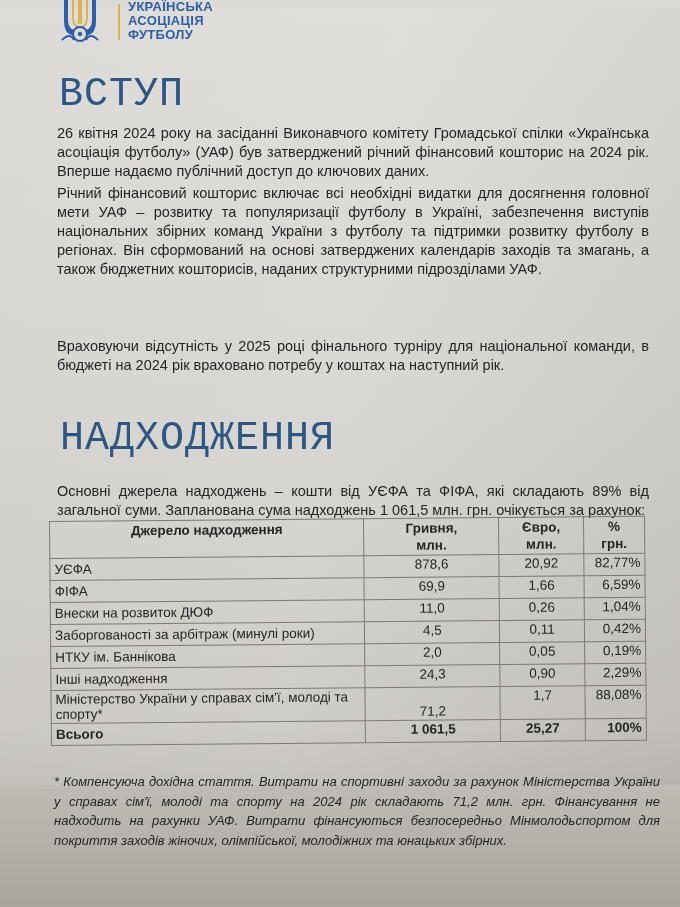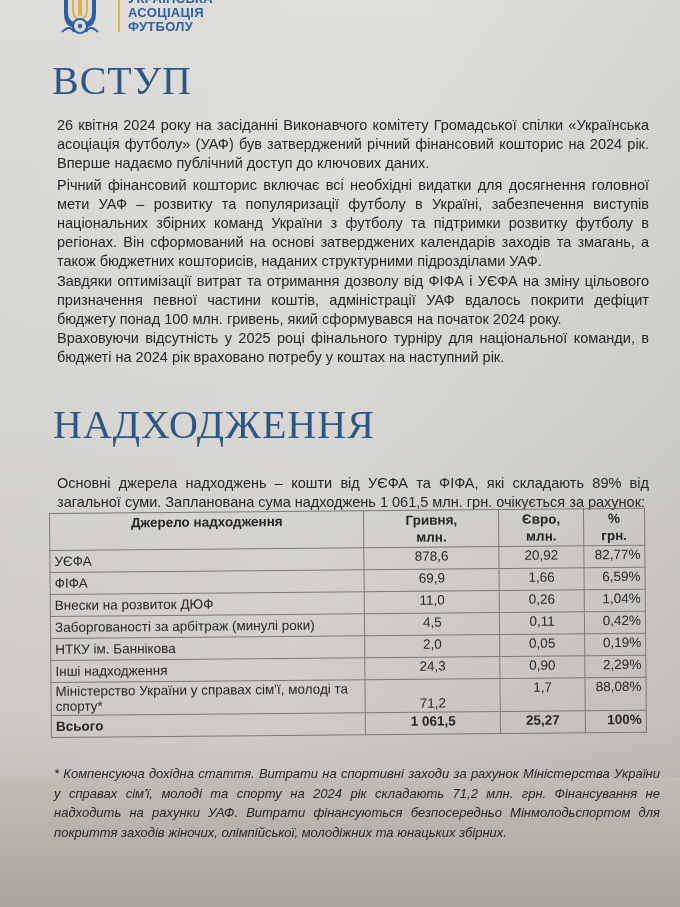--- a/index.html
+++ b/index.html
@@ -4,34 +4,34 @@
 <style>
   html, body { margin: 0; padding: 0; }
   body {
     width: 680px; height: 907px; overflow: hidden;
     background: linear-gradient(180deg, #dcdad6 0%, #d4d2cd 45%, #c9c6c0 80%, #a9a59e 100%);
     font-family: "Liberation Sans", sans-serif;
     color: #2a2a2a;
     position: relative;
   }
   .page {
-    position: absolute; left: 0; top: 0; width: 680px; height: 777px;
+    position: absolute; left: 0; top: 8px; width: 680px; height: 777px;
     background: linear-gradient(100deg, rgba(255,255,255,0.05) 0%, rgba(255,255,255,0.12) 50%, rgba(0,0,0,0.04) 100%);
   }
   .logo { position: absolute; left: 56px; top: -8px; height: 46px; display: flex; align-items: flex-start; }
   .logo-emblem { width: 48px; height: 46px; }
   .logo-sep { width: 2px; height: 36px; background: #d9b44a; margin-left: 14px; margin-top: 4px; }
   .logo-text {
     margin-left: 8px; color: #2d5fa6; font-weight: bold; font-size: 13px; line-height: 14px;
     letter-spacing: 0.3px;
   }
   .logo-text div { white-space: nowrap; }
   h1 {
-    position: absolute; margin: 5px; font-weight: normal; color: #2e5684;
-    font-family: Liberation Serif, serif; letter-spacing: 1px;
+    position: absolute; margin: 12px; font-weight: normal; color: #2e5684;
+    font-family: Liberation Mono, monospace; letter-spacing: 1px;
   }
   .h-vstup { left: 47px; top: 52px; font-size: 40px; }
   .h-income { left: 48px; top: 396px; font-size: 40px; }
   p.body {
     position: absolute; margin: 9px; left: 48px; width: 592px;
     font-size: 14.5px; line-height: 19px; text-align: justify; color: #262626;
   }
   .p1 { top: 107px; }
   .p2 { top: 167px; }
   .p3 { top: 263px; }
@@ -82,21 +82,20 @@
       <div>УКРАЇНСЬКА</div>
       <div>АСОЦІАЦІЯ</div>
       <div>ФУТБОЛУ</div>
     </div>
   </div>
 
   <h1 class="h-vstup">ВСТУП</h1>
 
   <p class="body p1">26 квітня 2024 року на засіданні Виконавчого комітету Громадської спілки «Українська асоціація футболу» (УАФ) був затверджений річний фінансовий кошторис на 2024 рік. Вперше надаємо публічний доступ до ключових даних.</p>
   <p class="body p2">Річний фінансовий кошторис включає всі необхідні видатки для досягнення головної мети УАФ – розвитку та популяризації футболу в Україні, забезпечення виступів національних збірних команд України з футболу та підтримки розвитку футболу в регіонах. Він сформований на основі затверджених календарів заходів та змагань, а також бюджетних кошторисів, наданих структурними підрозділами УАФ.</p>
-  <p class="body p3">Завдяки оптимізації витрат та отримання дозволу від ФІФА і УЄФА на зміну цільового призначення певної частини коштів, адміністрації УАФ вдалось покрити дефіцит бюджету понад 100 млн. гривень, який сформувався на початок 2024 року.</p>
   <p class="body p4">Враховуючи відсутність у 2025 році фінального турніру для національної команди, в бюджеті на 2024 рік враховано потребу у коштах на наступний рік.</p>
 
   <h1 class="h-income">НАДХОДЖЕННЯ</h1>
 
   <p class="body p5">Основні джерела надходжень – кошти від УЄФА та ФІФА, які складають 89% від загальної суми. Запланована сума надходжень 1 061,5 млн. грн. очікується за рахунок:</p>
 
   <table class="income">
     <colgroup>
       <col class="col-src">
         <col class="col-uah">

